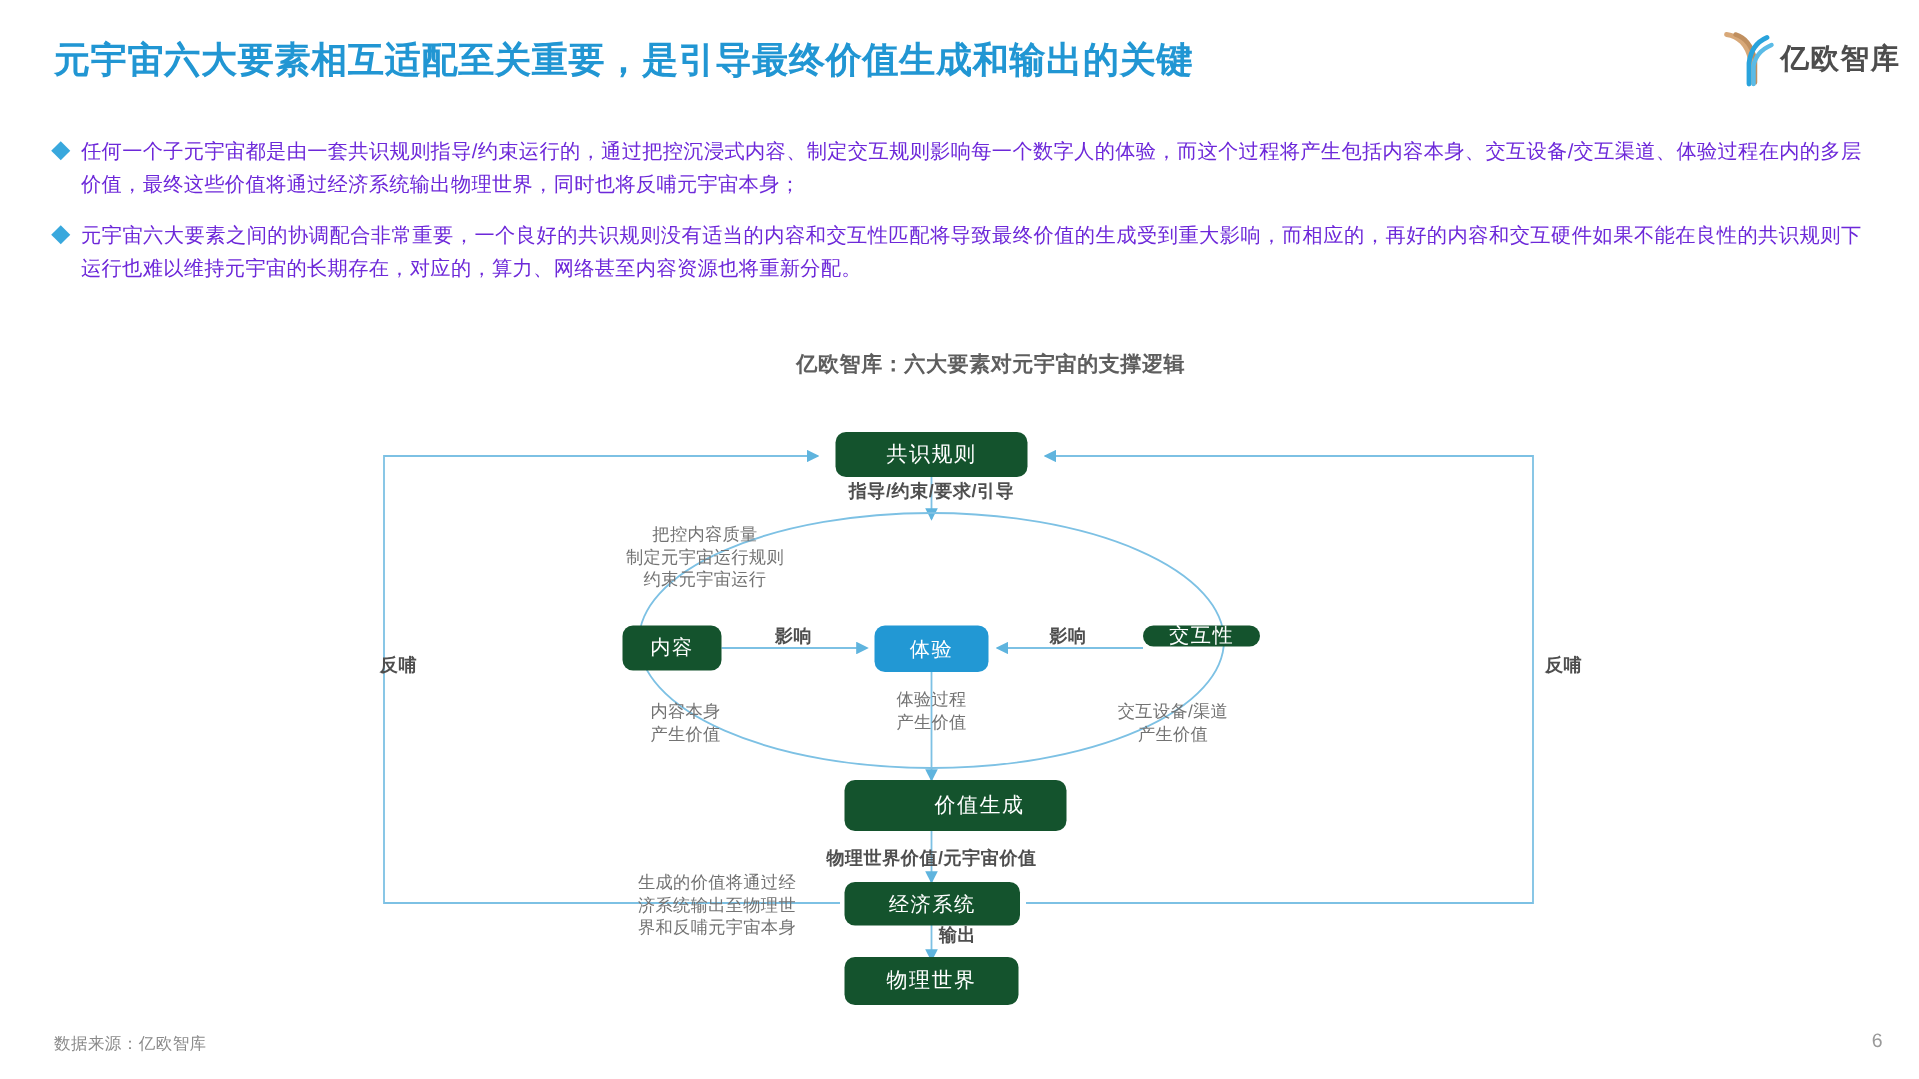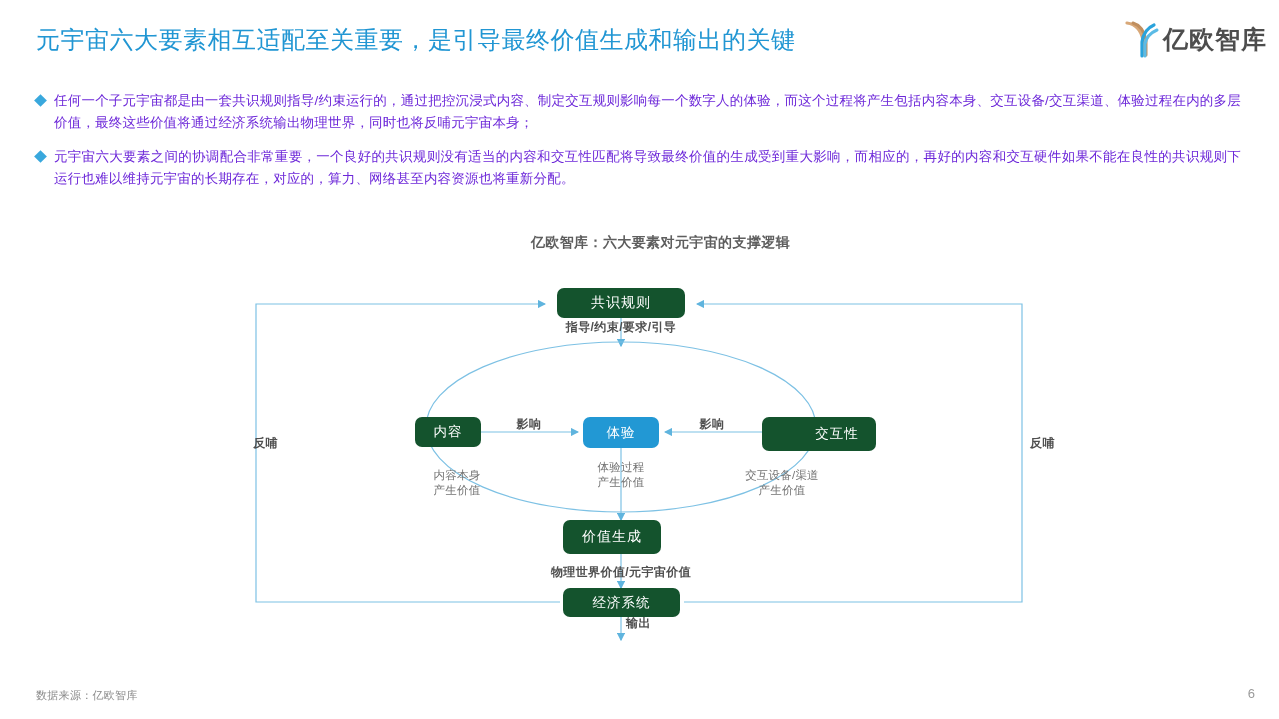--- a/index.html
+++ b/index.html
@@ -4,30 +4,30 @@
 <style>
   html,body{margin:0;padding:0;}
   body{
     width:1279px;height:719px;background:#ffffff;
     font-family:"Liberation Sans","DejaVu Sans",sans-serif;
     color:#595959;overflow:hidden;position:relative;
   }
   
   #header-title{
     position:absolute;left:36px;top:24px;
-    font-size:24px;font-weight:normal;color:#2196d3;
+    font-size:24px;font-weight:bold;color:#2196d3;
     letter-spacing:0.5px;white-space:nowrap;
   }
   #brand-logo{
     position:absolute;right:12px;top:20px;
     display:flex;align-items:center;gap:4px;
   }
   #brand-logo .mark{width:36px;height:38px;display:block;}
   #brand-logo .wordmark{
-    font-size:25px;font-weight:bold;color:#4d4d4d;
+    font-size:19px;font-weight:bold;color:#4d4d4d;
     letter-spacing:1px;line-height:1;
   }
   
   .bullet-row{position:absolute;display:flex;align-items:flex-start;}
   .bullet-row .diamond{
     width:9px;height:9px;background:#39a8dd;
     transform:rotate(45deg);flex:0 0 auto;margin-top:6px;margin-right:9px;
   }
   .bullet-row .btext{
     font-size:13.5px;line-height:22px;color:#6d28d9;
@@ -126,54 +126,63 @@
   </div>
 
   <div class="node small" style="left:415px;top:155px;width:66px;height:30px;">
     <span>内容</span>
   </div>
 
   <div class="node small" style="left:583px;top:155px;width:76px;height:31px;background:#2298d4;">
     <span>体验</span>
   </div>
 
-  <div class="node small" style="left:762px;top:155px;width:78px;height:34px;padding-left:36px;">
+  <div class="node small" style="left:762px;top:155px;width:78px;height:14px;">
     <span>交互性</span>
   </div>
 
-  <div class="node" style="left:563px;top:258px;width:98px;height:34px;">
+  <div class="node" style="left:563px;top:258px;width:116px;height:34px;padding-left:32px;">
     <span>价值生成</span>
   </div>
 
   <div class="node small" style="left:563px;top:326px;width:117px;height:29px;">
     <span>经济系统</span>
   </div>
 
+  <div class="node" style="left:563px;top:376px;width:116px;height:32px;">
+    <span>物理世界</span>
+  </div>
 
   <div class="lbl bold c" style="left:521px;top:58px;width:200px;">指导/约束/要求/引导</div>
 
   <div class="lbl bold c" style="left:493px;top:155px;width:72px;">影响</div>
 
   <div class="lbl bold c" style="left:676px;top:155px;width:72px;">影响</div>
 
   <div class="lbl bold c" style="left:481px;top:303px;width:280px;">物理世界价值/元宇宙价值</div>
 
   <div class="lbl bold" style="left:626px;top:354px;width:60px;">输出</div>
 
   <div class="lbl bold" style="left:238px;top:174px;width:40px;text-align:right;">反哺</div>
 
   <div class="lbl bold" style="left:1030px;top:174px;width:40px;">反哺</div>
 
+  <div class="lbl c" style="left:380px;top:88px;width:180px;">把控内容质量
+制定元宇宙运行规则
+约束元宇宙运行</div>
 
 
   <div class="lbl c" style="left:399px;top:206px;width:116px;">内容本身
 产生价值</div>
 
   <div class="lbl c" style="left:566px;top:198px;width:110px;">体验过程
 产生价值</div>
 
   <div class="lbl c" style="left:716px;top:206px;width:132px;">交互设备/渠道
 产生价值</div>
 
+  <div class="lbl c" style="left:405px;top:320px;width:146px;">生成的价值将通过经
+济系统输出至物理世
+界和反哺元宇宙本身</div>
 </div>
 
 <div id="footer-source">数据来源：亿欧智库</div>
 <div id="page-number">6</div>
 
 </body></html>

